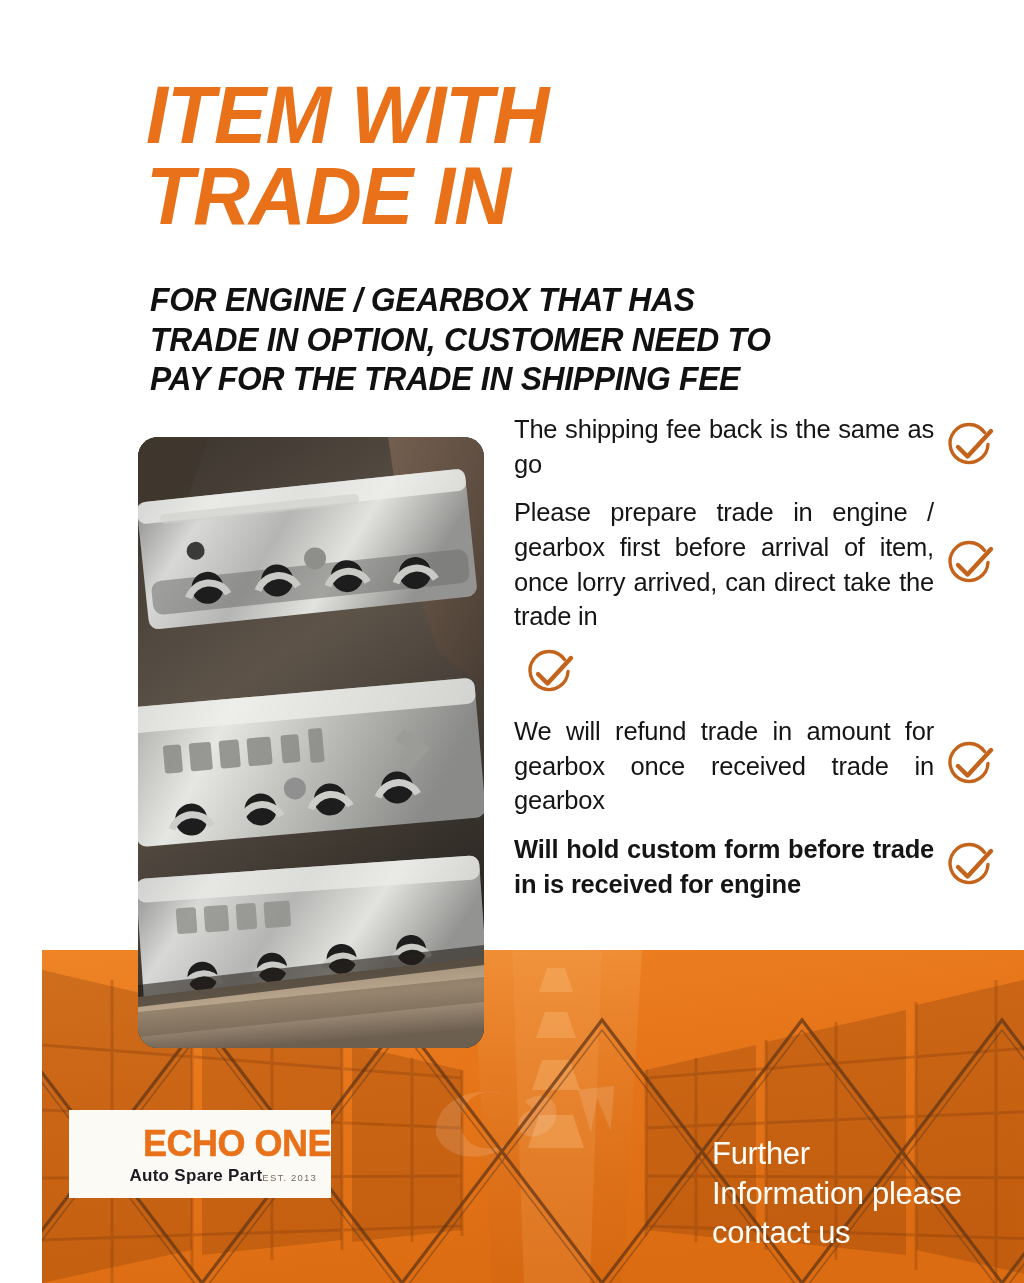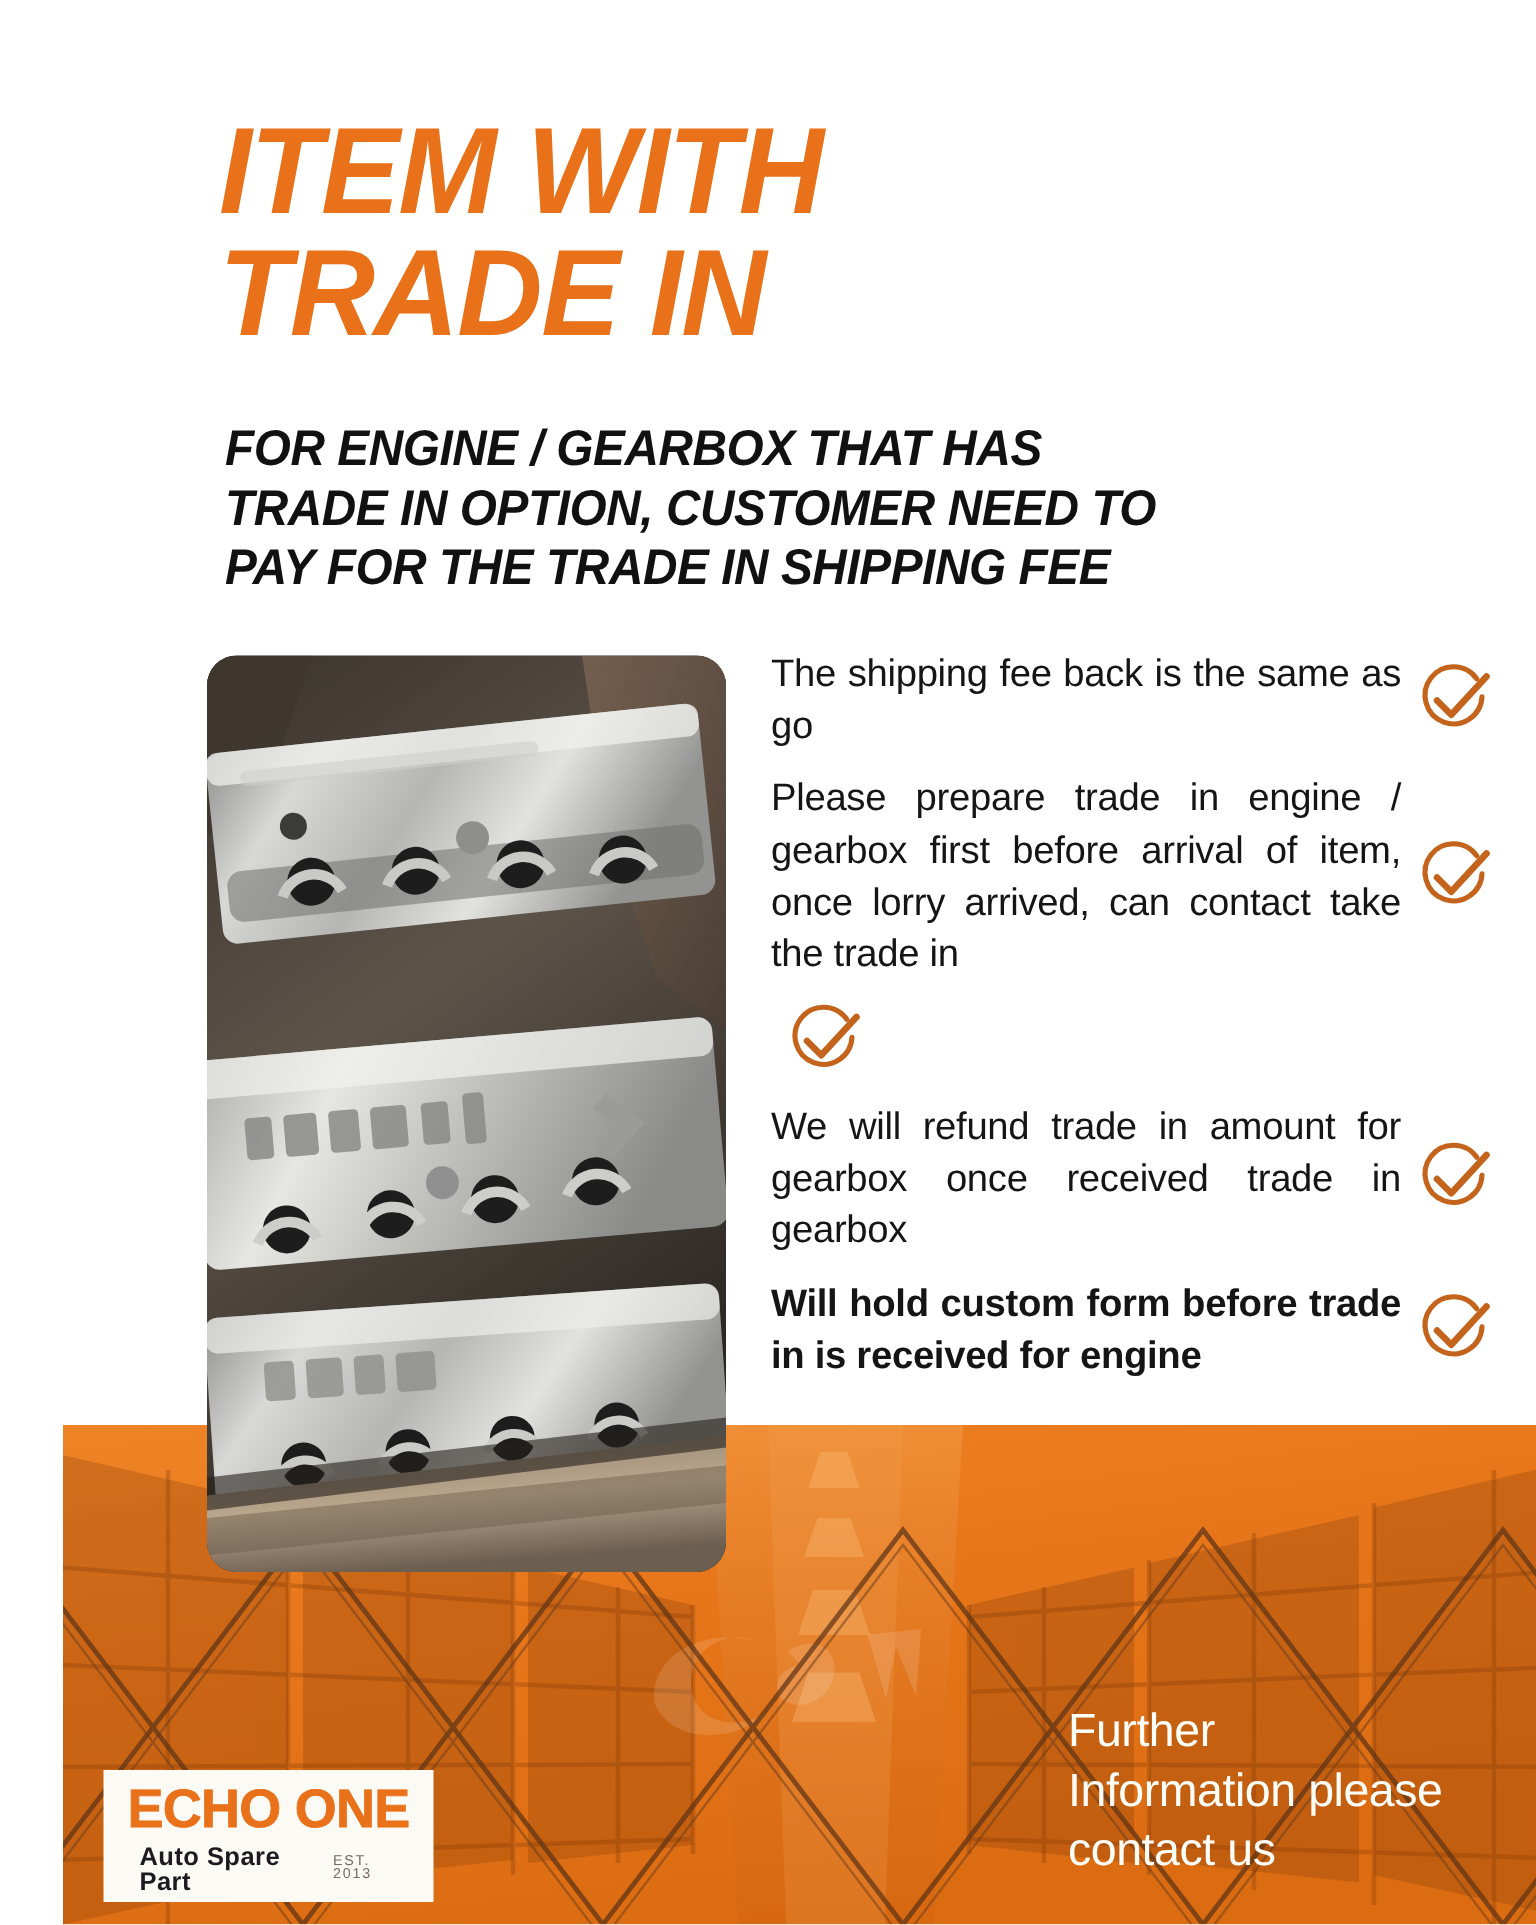--- a/index.html
+++ b/index.html
@@ -74,21 +74,21 @@
     overflow: hidden;
     z-index: 5;
     background: #555;
   }
   .photo svg { display: block; width: 100%; height: 100%; }
 
   
   .bullets {
     position: absolute;
     left: 472px;
-    top: 432px;
+    top: 412px;
     width: 510px;
   }
   .bullet-row {
     display: flex;
     align-items: center;
     margin-bottom: 14px;
   }
   .bullet-text {
     width: 420px;
     color: #151515;
@@ -119,30 +119,31 @@
     background: #E8771B;
     overflow: hidden;
   }
   .footer-bg { position: absolute; inset: 0; }
   .footer-bg svg { display: block; width: 100%; height: 100%; }
 
   
   .logo-plate {
     position: absolute;
     left: 27px;
-    top: 1180px;
-    width: 220px;
+    top: 1110px;
+    width: 262px;
     height: 88px;
     background: #FBFAF5;
     z-index: 8;
     display: flex;
     flex-direction: column;
     justify-content: center;
     box-sizing: border-box;
     padding: 6px 0 4px 0;
+    align-items: flex-end;
   }
   .logo-main {
     color: #E8711A;
     font-family: "Liberation Sans", sans-serif;
     font-weight: 700;
     font-size: 36px;
     letter-spacing: -0.5px;
     text-align: center;
     line-height: 1;
     -webkit-text-stroke: 0.5px #E8711A;
@@ -321,21 +322,21 @@
       <div class="bullet-text">The shipping fee back is the same as go</div>
       <div class="bullet-icon">
         <svg width="52" height="52" viewBox="0 0 52 52">
           <path d="M40.5 11.5 A19 19 0 1 0 44 23.5" fill="none" stroke="#C4631B" stroke-width="3.4" stroke-linecap="round"></path>
           <path d="M14 26 L23.5 35.5 L47 10" fill="none" stroke="#C4631B" stroke-width="4.4" stroke-linecap="round" stroke-linejoin="round"></path>
         </svg>
       </div>
     </div>
 
     <div class="bullet-row">
-      <div class="bullet-text">Please prepare trade in engine / gearbox first before arrival of item, once lorry arrived, can contact take the trade in</div>
+      <div class="bullet-text">Please prepare trade in engine / gearbox first before arrival of item, once lorry arrived, can direct take the trade in</div>
       <div class="bullet-icon">
         <svg width="52" height="52" viewBox="0 0 52 52">
           <path d="M40.5 11.5 A19 19 0 1 0 44 23.5" fill="none" stroke="#C4631B" stroke-width="3.4" stroke-linecap="round"></path>
           <path d="M14 26 L23.5 35.5 L47 10" fill="none" stroke="#C4631B" stroke-width="4.4" stroke-linecap="round" stroke-linejoin="round"></path>
         </svg>
       </div>
     </div>
 
     <div class="bullet-row">
       <div class="bullet-icon">

